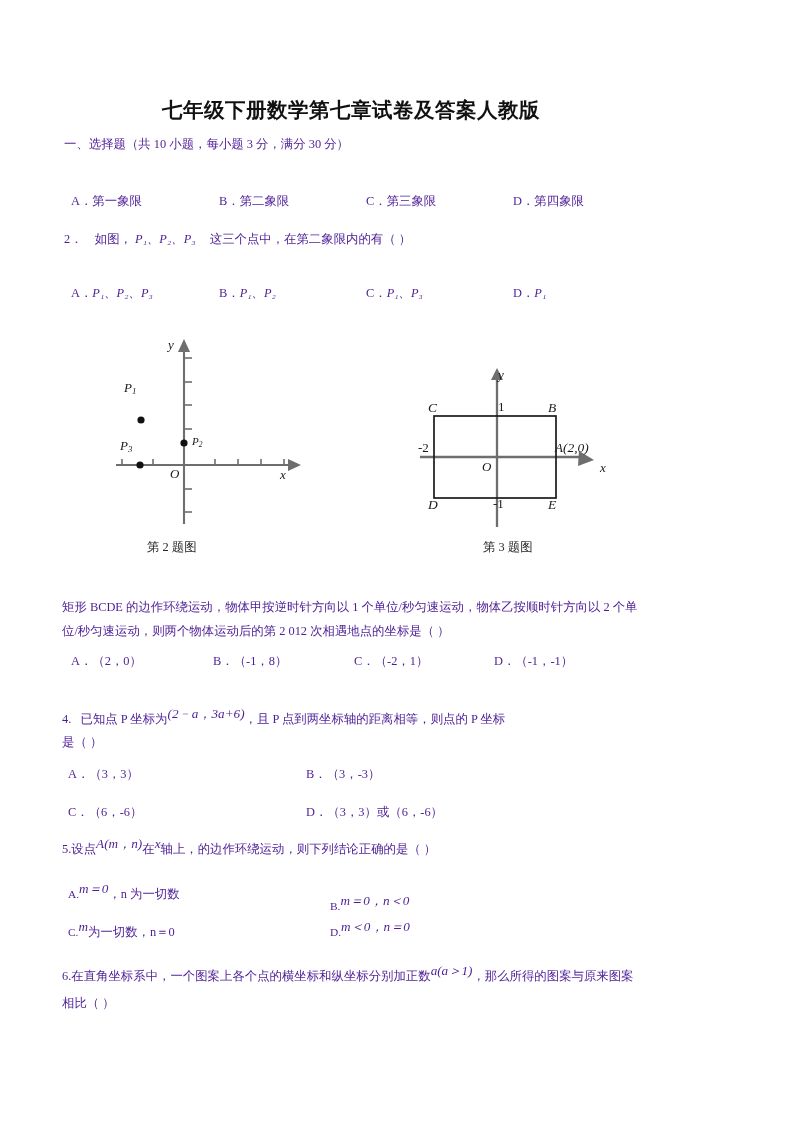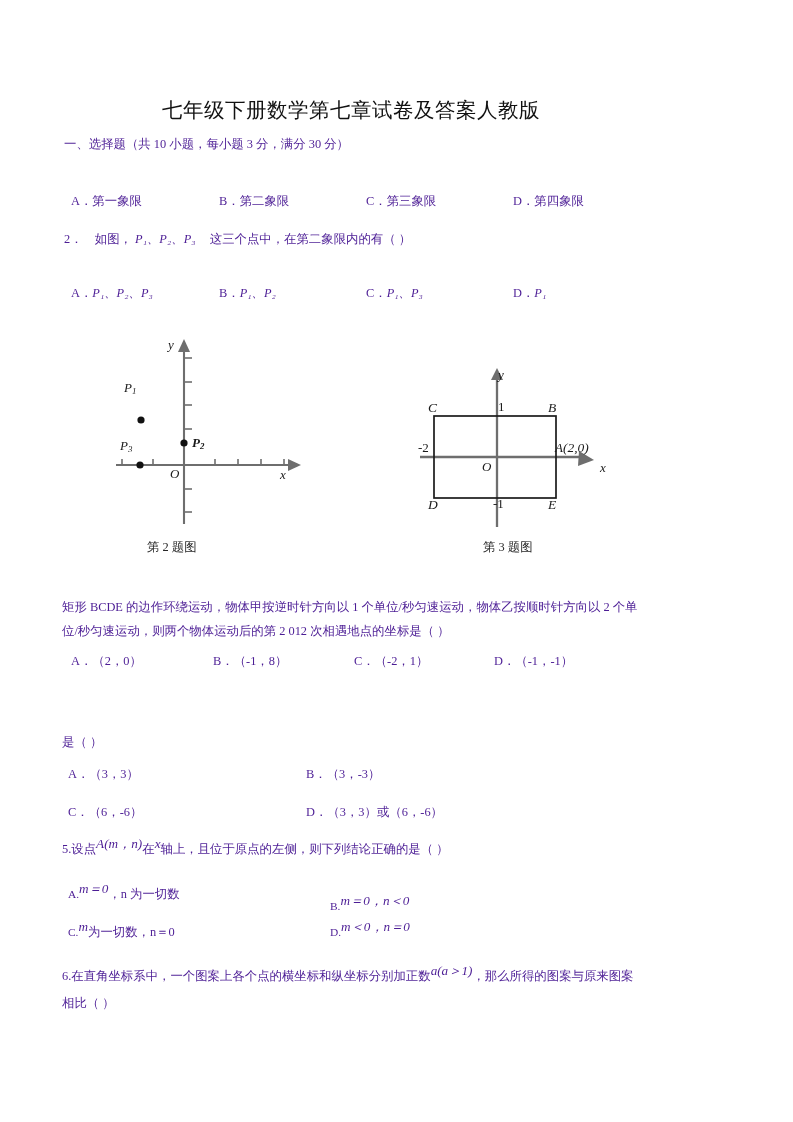--- a/index.html
+++ b/index.html
@@ -20,21 +20,21 @@
     left: 0; top: 0;
     width: 793px;
     height: 1122px;
   }
   .doc-title {
     position: absolute;
     left: 0; top: 96px;
     width: 702px;
     text-align: center;
     font-size: 20.5px;
-    font-weight: normal;
+    font-weight: bold;
     letter-spacing: 0.5px;
     color: #111;
   }
   .line {
     position: absolute;
     font-size: 12.4px;
     color: #4c1d95;
     white-space: nowrap;
     line-height: 1.25;
   }
@@ -130,21 +130,21 @@
       </g>
 
       <circle cx="33" cy="88" r="3.6" fill="#111"></circle>
       <circle cx="76" cy="111" r="3.6" fill="#111"></circle>
       <circle cx="32" cy="133" r="3.6" fill="#111"></circle>
     </svg>
 
     <div style="position:absolute; left:16px; top:48px; font-size:13px;">
       <span class="mi">P</span><span class="sub">1</span>
     </div>
-    <div style="position:absolute; left:84px; top:103px; font-size:13px;font-weight:bold;">
+    <div style="position:absolute; left:84px; top:103px; font-size:11px;">
       <span class="mi">P</span><span class="sub">2</span>
     </div>
     <div style="position:absolute; left:12px; top:106px; font-size:13px;">
       <span class="mi">P</span><span class="sub">3</span>
     </div>
     <div class="mi" style="position:absolute; left:60px; top:5px; font-size:13px;">y</div>
     <div class="mi" style="position:absolute; left:172px; top:135px; font-size:13px;">x</div>
     <div class="mi" style="position:absolute; left:62px; top:134px; font-size:13px;">O</div>
   </div>
   <div class="caption" style="left:147px; top:539px;">第 2 题图</div>
@@ -184,36 +184,41 @@
   <div class="line" style="left:213px; top:654px;">
     <span>B．</span><span>（-1，8）</span>
   </div>
   <div class="line" style="left:354px; top:654px;">
     <span>C．</span><span>（-2，1）</span>
   </div>
   <div class="line" style="left:494px; top:654px;">
     <span>D．</span><span>（-1，-1）</span>
   </div>
 
+  <div class="line" style="left:62px; top:711px;">
+    <span>4.</span>
+    <span style="display:inline-block;width:3px"></span>
+    <span>已知点 P 坐标为</span><span class="raise">(2﹣a，3a+6)</span><span>，且 P 点到两坐标轴的距离相等，则点的 P 坐标</span>
+  </div>
   <div class="line" style="left:62px; top:735px;">是（      ）</div>
   <div class="line" style="left:68px; top:767px;">
     <span>A．</span><span>（3，3）</span>
   </div>
   <div class="line" style="left:306px; top:767px;">
     <span>B．</span><span>（3，-3）</span>
   </div>
   <div class="line" style="left:68px; top:805px;">
     <span>C．</span><span>（6，-6）</span>
   </div>
   <div class="line" style="left:306px; top:805px;">
     <span>D．</span><span>（3，3）或（6，-6）</span>
   </div>
 
   <div class="line" style="left:62px; top:841px;">
-    <span>5.</span><span>设点</span><span class="raise">A(m，n)</span><span>在</span><span class="raise">x</span><span>轴上，且位于原点的左侧，则下列结论正确的是（      ）</span>
+    <span>5.</span><span>设点</span><span class="raise">A(m，n)</span><span>在</span><span class="raise">x</span><span>轴上，的边作环绕运动，则下列结论正确的是（      ）</span>
   </div>
   <div class="line" style="left:68px; top:886px;">
     <span style="font-size:11.4px">A.</span><span class="raise">m＝0</span><span>，n 为一切数</span>
   </div>
   <div class="line" style="left:330px; top:886px;margin-top:12px;">
     <span style="font-size:11.4px">B.</span><span class="raise">m＝0，n＜0</span>
   </div>
   <div class="line" style="left:68px; top:924px;">
     <span style="font-size:11.4px">C.</span><span class="raise">m</span><span>为一切数，n＝0</span>
   </div>

